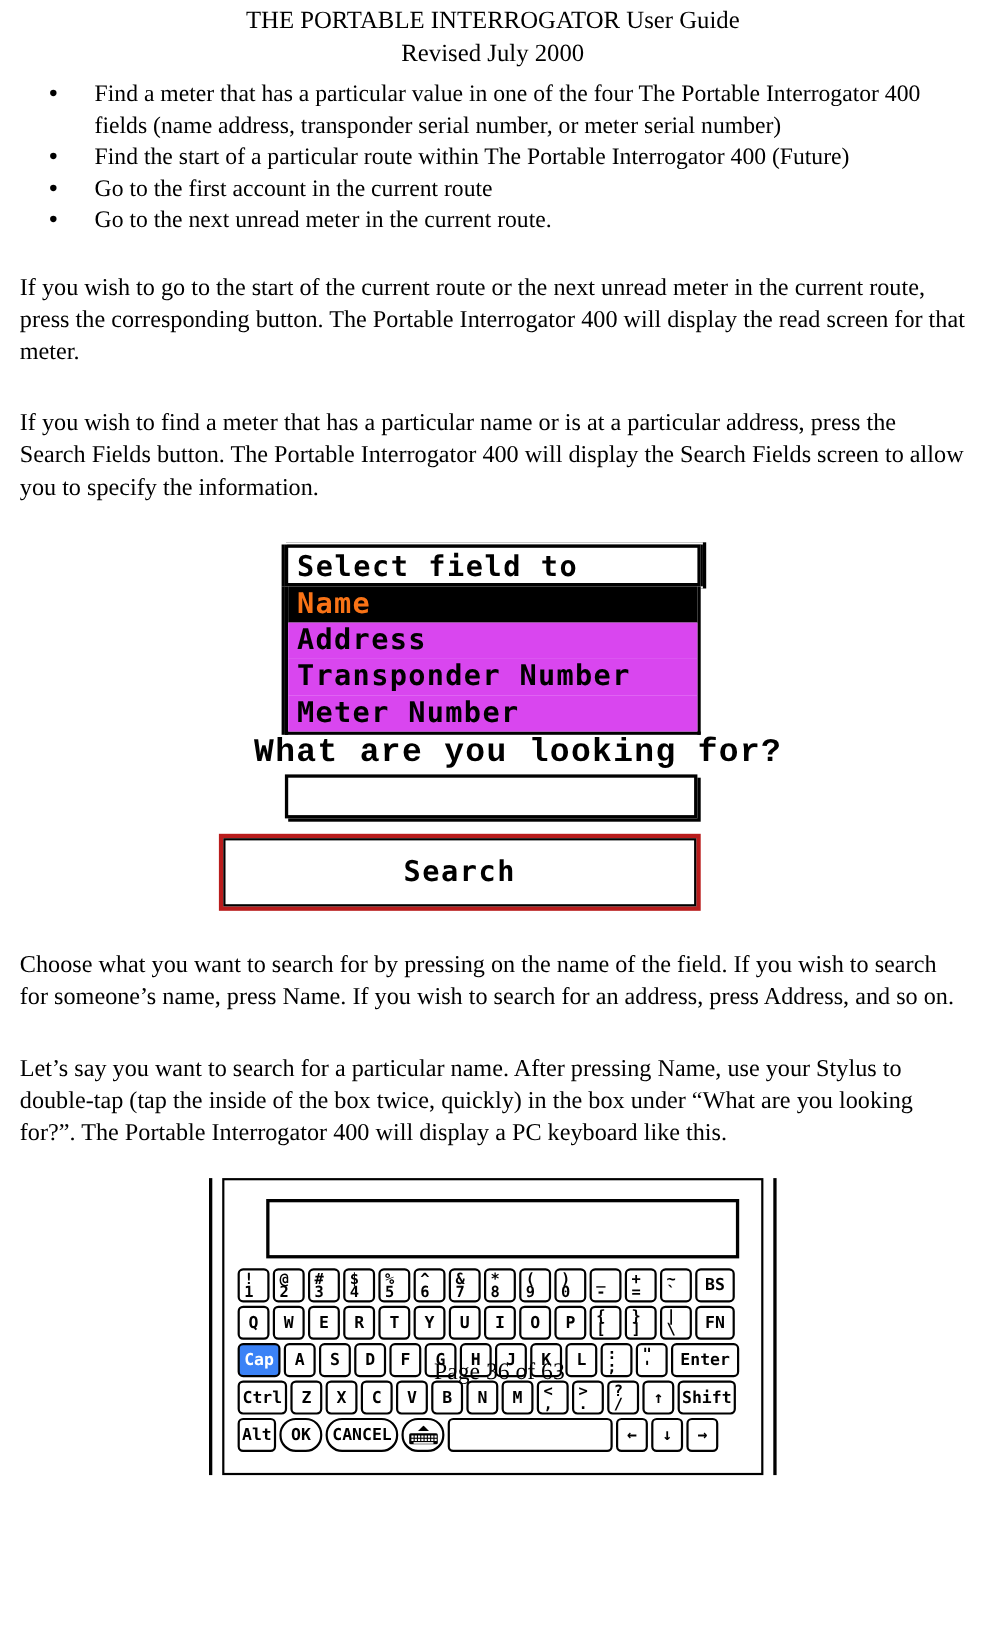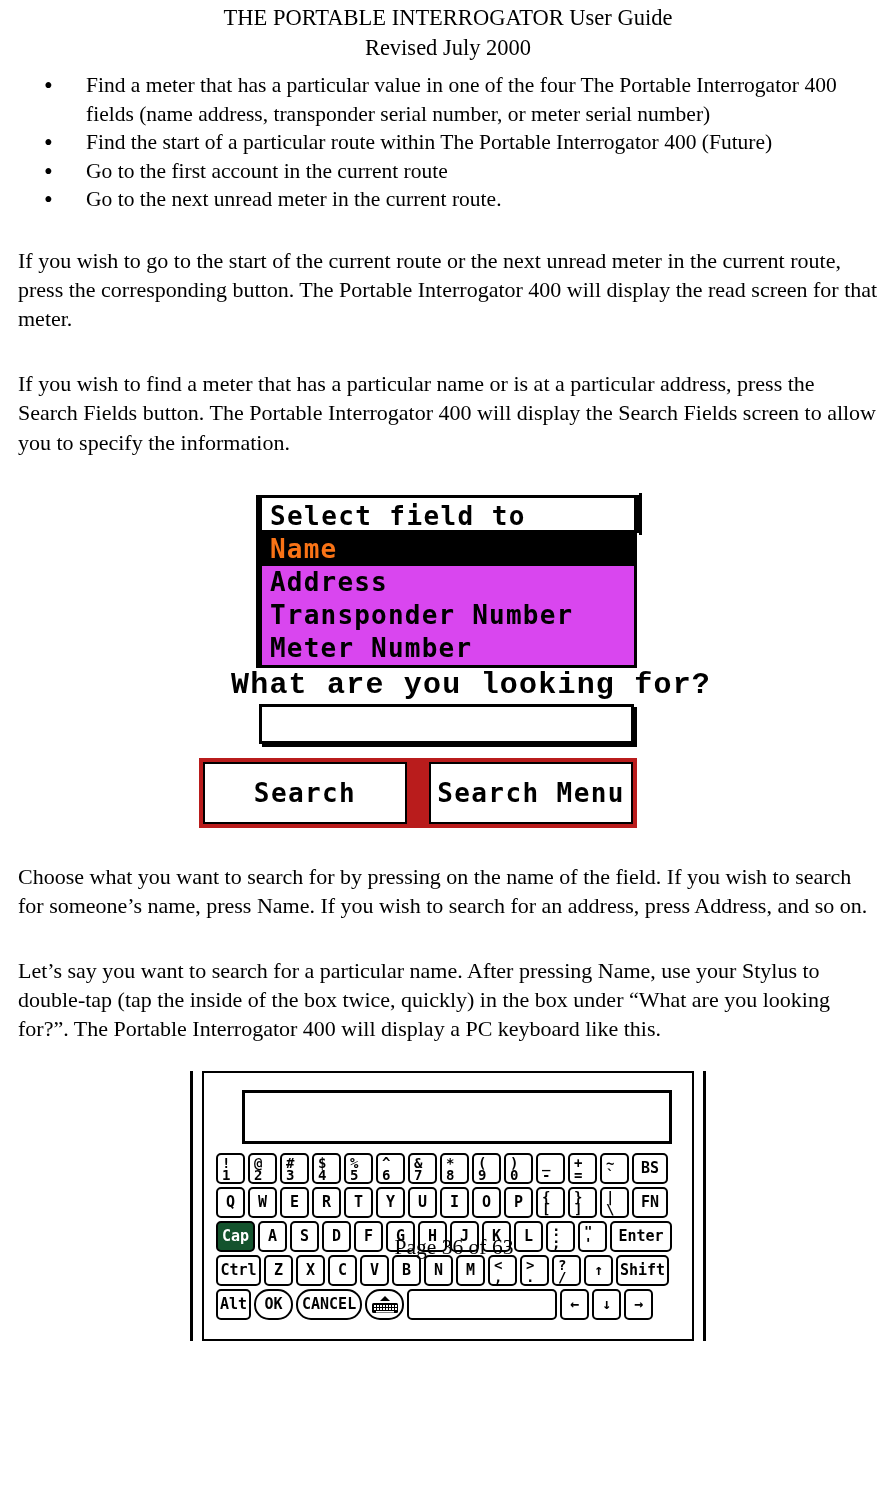--- a/index.html
+++ b/index.html
@@ -249,21 +249,21 @@
   .key .k-bot {
     font-size: 14px;
     line-height: 12px;
     height: 12px;
     display: block;
   }
   .key.single {
     font-size: 15px;
   }
   .key.inverted {
-    background: #14532d;
+    background: #3b82f6;
     color: #fff;
   }
   .key.wide-bs  { min-width: 36px; }
   .key.wide-fn  { min-width: 36px; }
   .key.wide-enter { min-width: 62px; }
   .key.wide-shift { min-width: 52px; }
   .key.wide-ctrl { min-width: 45px; }
   .key.wide-cap  { min-width: 39px; }
   .key.wide-alt  { min-width: 33px; }
   .key.rounded   { border-radius: 15px; }
@@ -327,21 +327,20 @@
             <div class="lcd-item">Meter Number</div>
           </div>
 
         <div class="lcd-prompt">What are you looking for?</div>
 
         <div class="lcd-input"></div>
       </div>
 
       <div class="lcd-btnrow" id="lcd-buttons">
           <div class="lcd-btn">Search</div>
-          <div class="lcd-btn">Search Menu</div>
         </div>
     </div>
   </div>
 
   <div class="gap-par" style="height:30px"></div>
 
   <p class="body-par">Choose what you want to search for by pressing on the name of the field.  If you wish to search for someone’s name, press Name.  If you wish to search for an address, press Address, and so on.</p>
 
   <div class="gap-par"></div>
 

